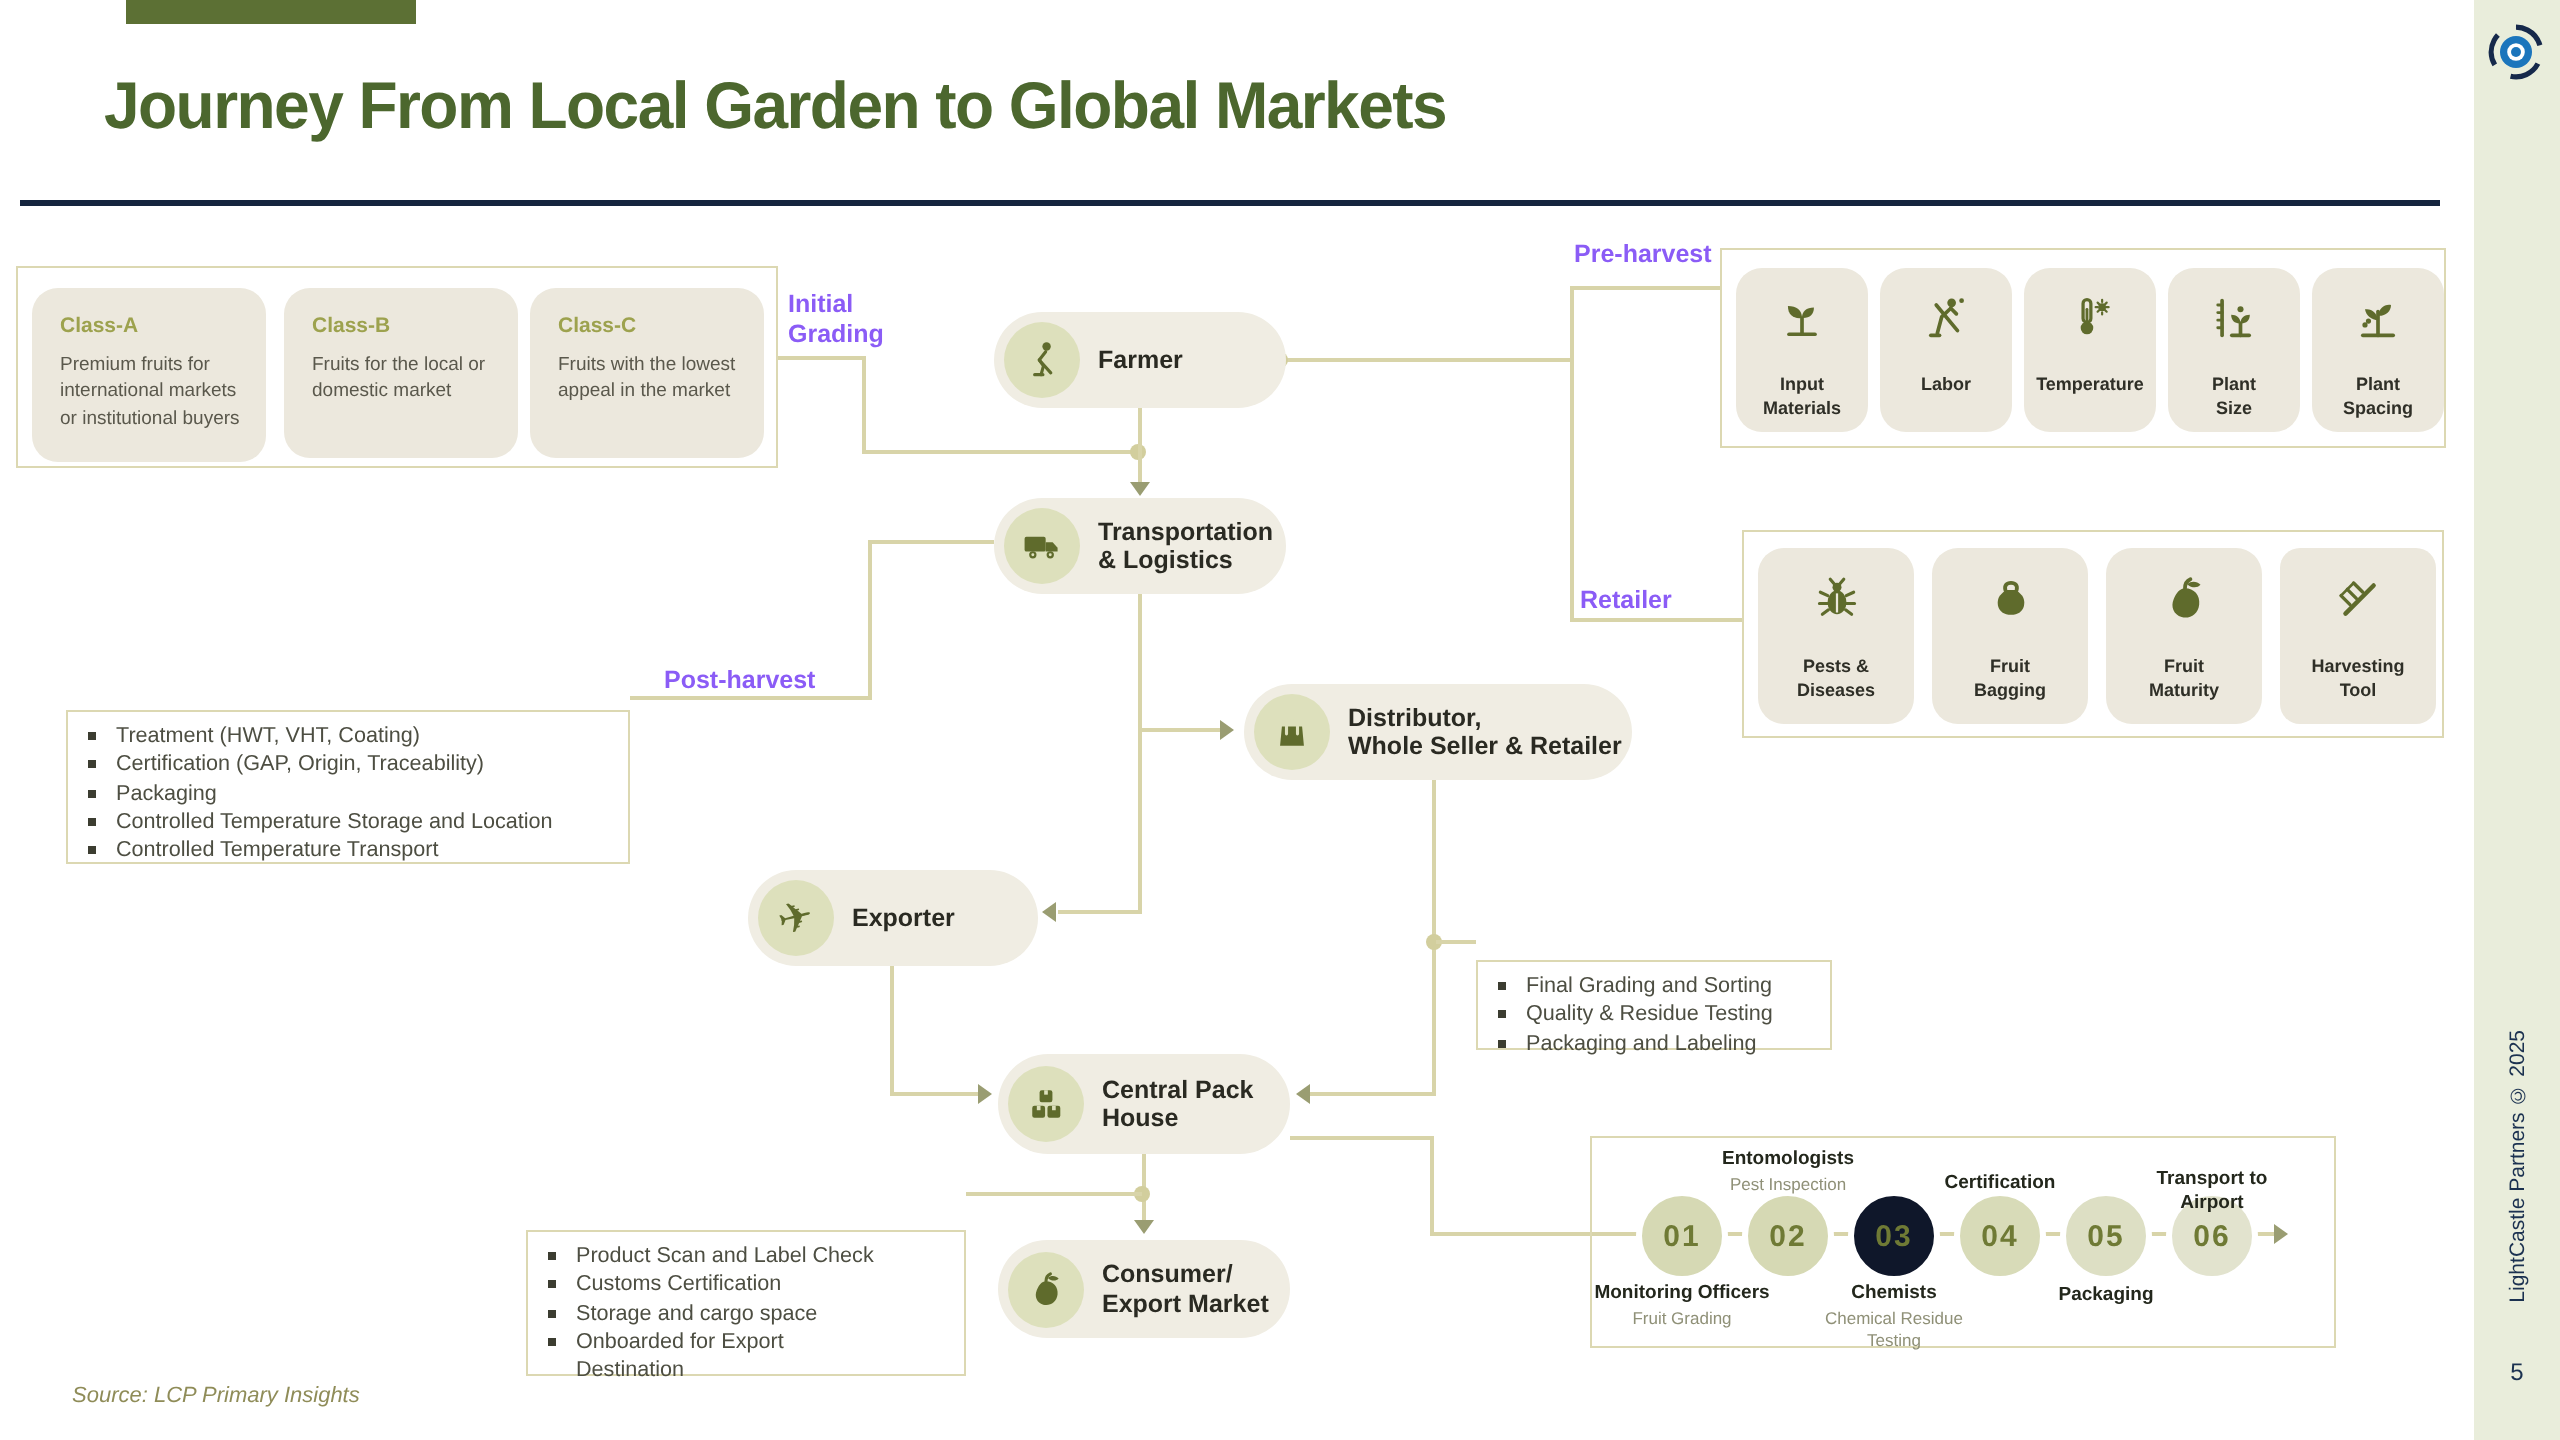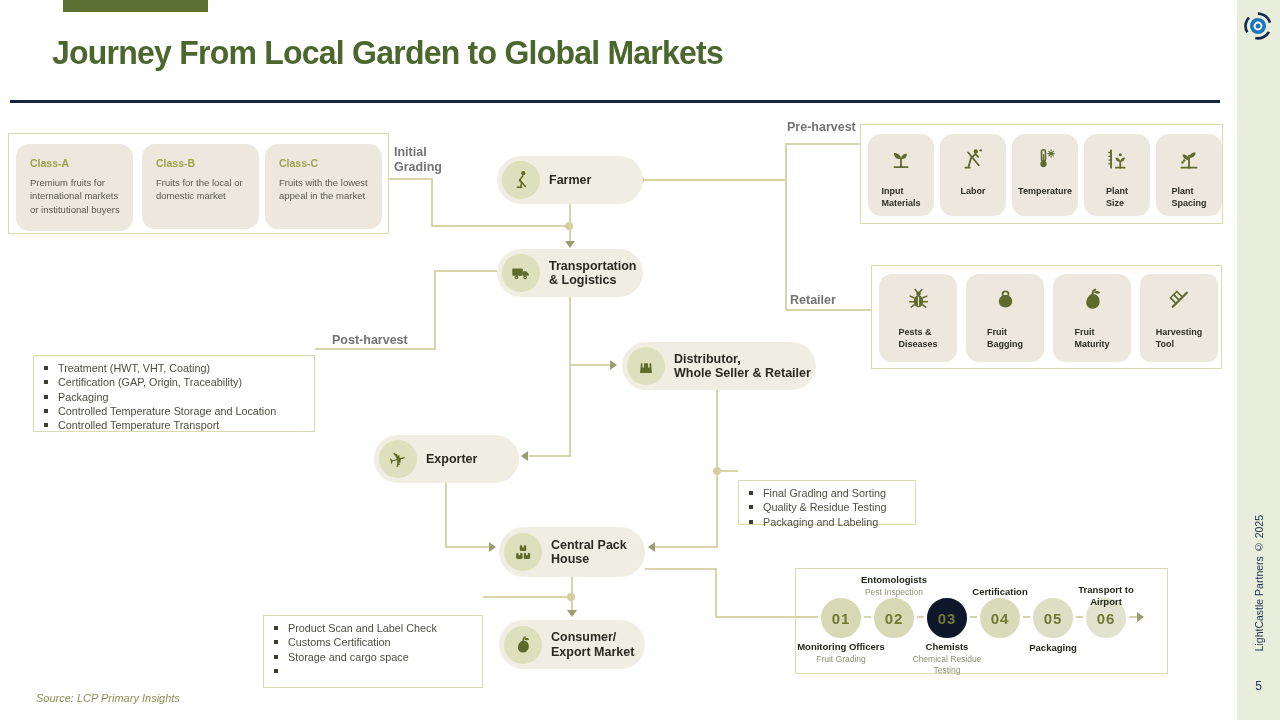--- a/index.html
+++ b/index.html
@@ -15,40 +15,40 @@
   
   #sidebar{left:1237px;top:0;width:43px;height:720px;background:#E9EDDB;}
   #logo{left:1243px;top:11px;width:30px;height:30px;}
   #credit{left:1237px;top:498px;width:43px;height:170px;display:flex;align-items:center;justify-content:center;}
   #credit span{writing-mode:vertical-rl;transform:rotate(180deg);font-size:10.5px;color:#1B3150;}
   #page-num{left:1237px;top:679px;width:43px;text-align:center;font-size:12px;color:#1B3150;}
   #source{left:36px;top:692px;font-size:11px;font-style:italic;color:#8F8C58;}
   
   .obox{background:#fff;border:1px solid #DCD8B2;box-sizing:border-box;}
   .card{background:#ECE8DD;border-radius:13px;box-sizing:border-box;}
-  .slabel{font-weight:bold;font-size:12.5px;color:#737373;line-height:1.18;}
+  .slabel{font-weight:bold;font-size:12.5px;color:#8b5cf6;line-height:1.18;}
   
   .pill{background:#F0EDE3;border-radius:26px;display:flex;align-items:center;box-sizing:border-box;}
   .pill .ic{width:38px;height:38px;border-radius:50%;background:#DDE0BC;margin-left:5px;flex:0 0 auto;
             display:flex;align-items:center;justify-content:center;}
   .pill .lbl{margin-left:9px;font-weight:bold;font-size:12.5px;color:#2A2A22;line-height:1.15;}
   
   .ln{background:#D8D4A9;}
   .dot{width:8px;height:8px;border-radius:50%;background:#D2CE9D;}
   .arr{width:0;height:0;}
   .arr.r{border:5px solid transparent;border-left:7px solid #9A9D72;border-right:0;}
   .arr.l{border:5px solid transparent;border-right:7px solid #9A9D72;border-left:0;}
   .arr.d{border:5px solid transparent;border-top:7px solid #9A9D72;border-bottom:0;}
   
   .ccard{padding:13px 13px 0 14px;}
   .ccard .cname{font-size:10.5px;font-weight:bold;color:#9DA24E;margin-bottom:7px;}
   .ccard .cdesc{font-size:9.5px;color:#5A584C;line-height:1.4;}
   
   .icard{display:flex;flex-direction:column;align-items:center;justify-content:flex-start;padding-top:12px;}
-  .icard .ilabel{font-size:9px;font-weight:bold;color:#2F2F27;line-height:1.3;margin-top:10px;}
+  .icard .ilabel{font-size:9px;font-weight:bold;color:#2F2F27;text-align:center;line-height:1.3;margin-top:10px;}
   
   .blist{padding:5px 8px 20px 6px;margin-top:40px;}
   .bitem{display:flex;font-size:10.8px;color:#4D4E42;line-height:1.33;}
   .bitem .sq{width:4px;height:4px;background:#3C3D31;margin:5px 10px 0 4px;flex:0 0 auto;}
   
   .step{width:40px;height:40px;border-radius:50%;border:3px solid #fff;box-sizing:content-box;
         display:flex;align-items:center;justify-content:center;font-weight:bold;
         color:#6F7A35;font-size:15px;letter-spacing:1px;}
   .plab{width:110px;text-align:center;font-size:9.5px;font-weight:bold;color:#23271C;line-height:1.25;}
   .plab .psub{font-weight:normal;font-size:8.5px;color:#8F9077;line-height:1.25;margin-top:1px;}
@@ -347,20 +347,21 @@
   <div class="bitem">
       <span class="sq"></span>
       <span>Customs Certification</span>
     </div>
   <div class="bitem">
       <span class="sq"></span>
       <span>Storage and cargo space</span>
     </div>
   <div class="bitem" style="width:170px;">
       <span class="sq"></span>
+      <span>Onboarded for Export Destination</span>
     </div>
 </div>
 
 <div class="abs obox" style="left:795px;top:568px;width:373px;height:106px;"></div>
 <div class="abs ln" style="left:796px;top:616px;width:342px;height:2px;"></div>
 <div class="abs arr r" style="left:1137px;top:612px;"></div>
 
 <div class="abs step" style="left:818px;top:595px;background:#D6D9B4;">
     <span>01</span>
   </div>

